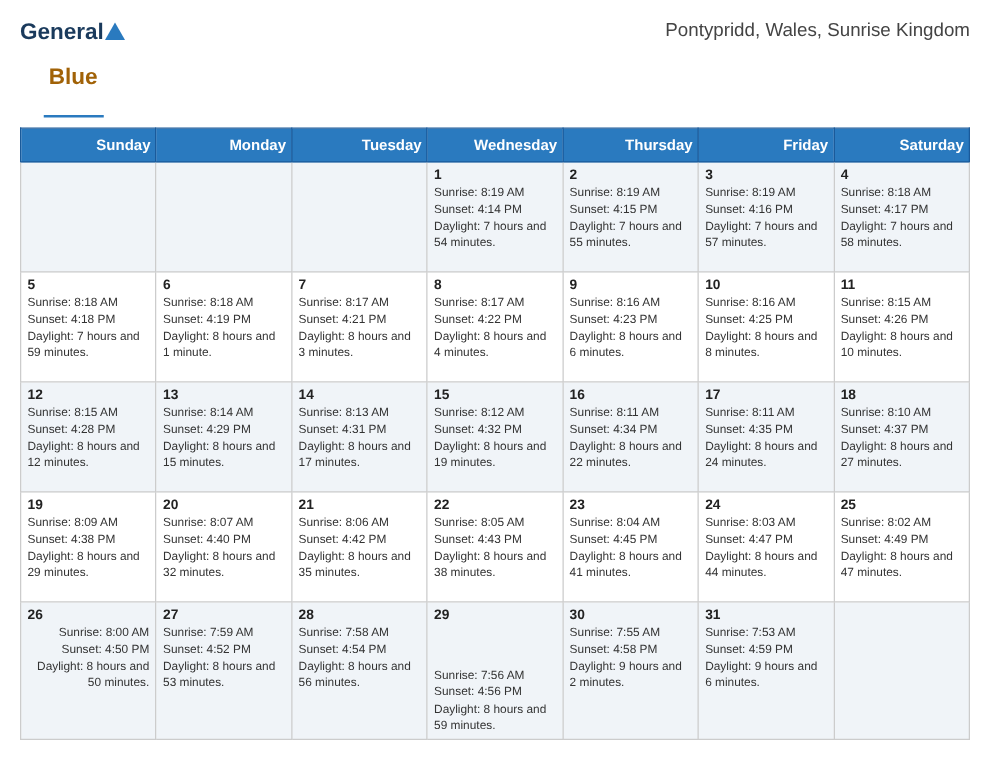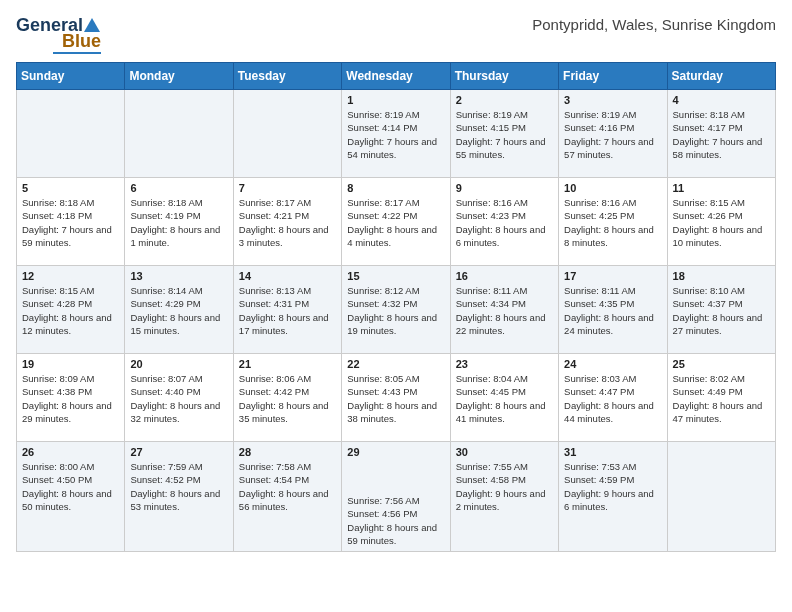--- a/index.html
+++ b/index.html
@@ -12,21 +12,22 @@
     }
     .header {
       display: flex;
       justify-content: space-between;
       align-items: flex-start;
       margin-bottom: 8px;
     }
     .logo {
       display: flex;
       flex-direction: column;
-      align-items: flex-end;
+      align-items: center;
+      gap: 20px;
     }
     .logo-text {
       font-size: 18px;
       font-weight: bold;
       color: #1a3a5c;
       line-height: 1;
     }
     .logo-line {
       width: 48px;
       height: 2px;
@@ -49,21 +50,21 @@
       width: 100%;
       border-collapse: collapse;
       table-layout: fixed;
     }
     thead tr th {
       background-color: #2a7abf;
       color: #fff;
       font-size: 12px;
       font-weight: bold;
       padding: 6px 4px;
-      text-align: left;
+      text-align: right;
       border: 1px solid #1a5a9a;
     }
     tbody tr td {
       border: 1px solid #ccc;
       vertical-align: top;
       padding: 4px 5px;
       font-size: 10px;
       color: #222;
       height: 88px;
     }
@@ -276,21 +277,21 @@
         <td>
           <span class="day-number">25</span>
           <div class="cell-text" style="white-space: pre-line;">Sunrise: 8:02 AM
 Sunset: 4:49 PM
 Daylight: 8 hours and 47 minutes.</div>
         </td>
       </tr>
       <tr>
         <td>
           <span class="day-number">26</span>
-          <div class="cell-text" style="white-space: pre-line;">Sunrise: 8:00 AM
+          <div class="cell-text" style="white-space: pre-line; text-align: right;">Sunrise: 8:00 AM
 Sunset: 4:50 PM
 Daylight: 8 hours and 50 minutes.</div>
         </td>
         <td>
           <span class="day-number">27</span>
           <div class="cell-text" style="white-space: pre-line;">Sunrise: 7:59 AM
 Sunset: 4:52 PM
 Daylight: 8 hours and 53 minutes.</div>
         </td>
         <td>

